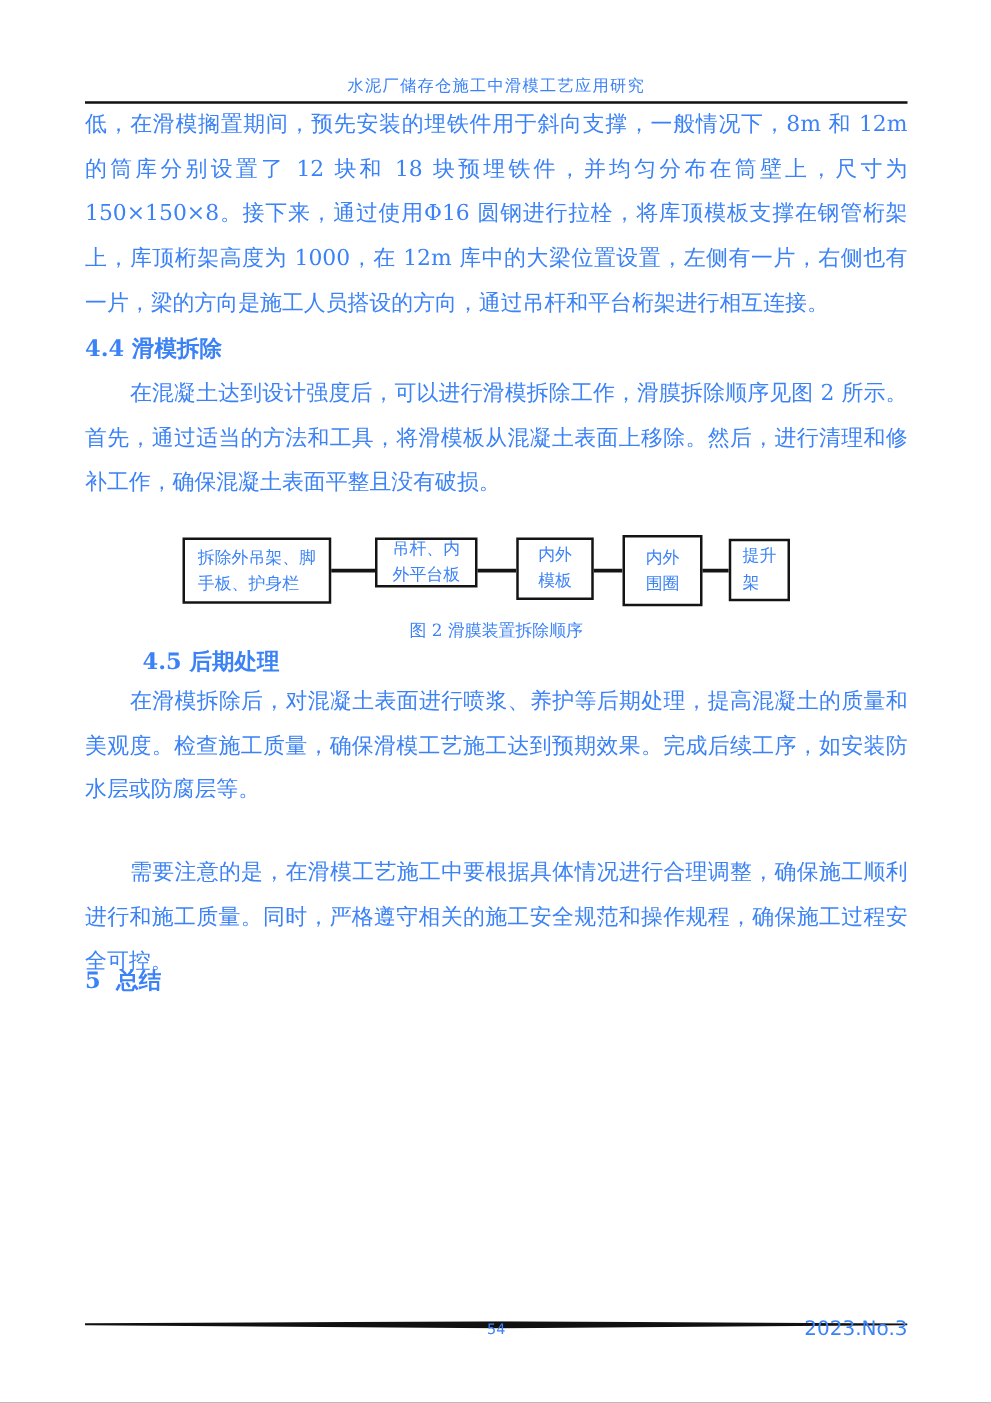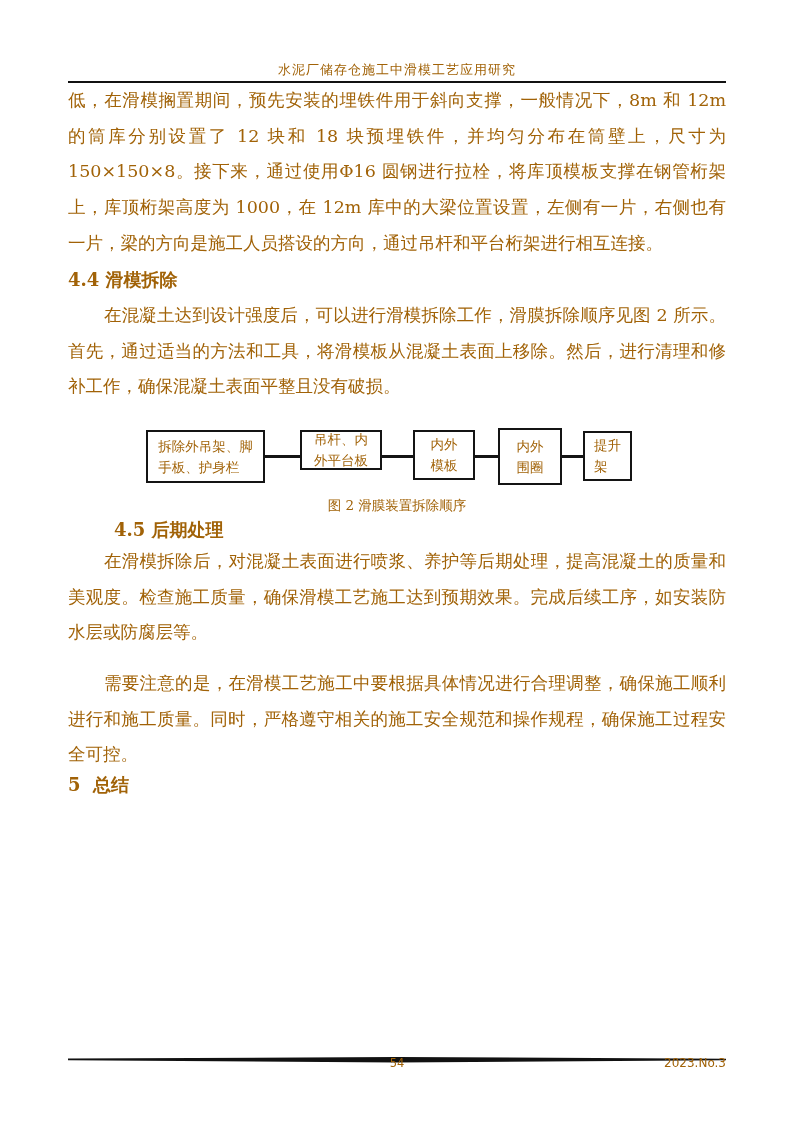--- a/index.html
+++ b/index.html
@@ -2,21 +2,21 @@
 <html lang="zh"><head>
 <meta charset="utf-8">
 <style>
   html, body { margin: 0; padding: 0; background: #888; }
   .page {
     position: relative;
     width: 793px;
     height: 1122px;
     margin: 0 auto;
     background: #ffffff;
-    color: #a16207;
+    color: #3b82f6;
     font-family: "DejaVu Serif", "Liberation Serif", serif;
     overflow: hidden;
   }
   
   .running-head {
     position: absolute;
     left: 68px; width: 658px; top: 61px;
     text-align: center;
     font-size: 13px;
     line-height: 18px;
@@ -35,21 +35,21 @@
     font-size: 17.5px;
     line-height: 35.7px;
     text-align: justify;
     text-justify: inter-ideograph;
     margin: 0;
   }
   .para.indent { text-indent: 36px; }
   .p-cont  { top: 83px;  }
   .p-s44   { top: 298px; }
   .p-s45a  { top: 544px; }
-  .p-s45b  { top: 666px; }
+  .p-s45b  { top: 681px; }
   .p-s5    { top: 807px; }
   .heading {
     position: absolute;
     left: 68px; width: 658px;
     font-size: 18px;
     font-weight: bold;
     line-height: 28px;
     margin: 0;
     white-space: pre;
   }
@@ -103,21 +103,21 @@
     left: 68px; width: 658px; top: 1055px;
     text-align: center;
     font-size: 11.5px;
     line-height: 16px;
     font-family: "DejaVu Sans", "Liberation Sans", sans-serif;
   }
   .footer-issue {
     position: absolute;
     left: 68px; width: 658px; top: 1055px;
     text-align: right;
-    font-size: 12px;
+    font-size: 16px;
     line-height: 16px;
     font-family: "DejaVu Sans", "Liberation Sans", sans-serif;
   }
 </style>
 </head>
 <body>
 
 <div class="page">
 
   <div class="running-head">水泥厂储存仓施工中滑模工艺应用研究</div>

